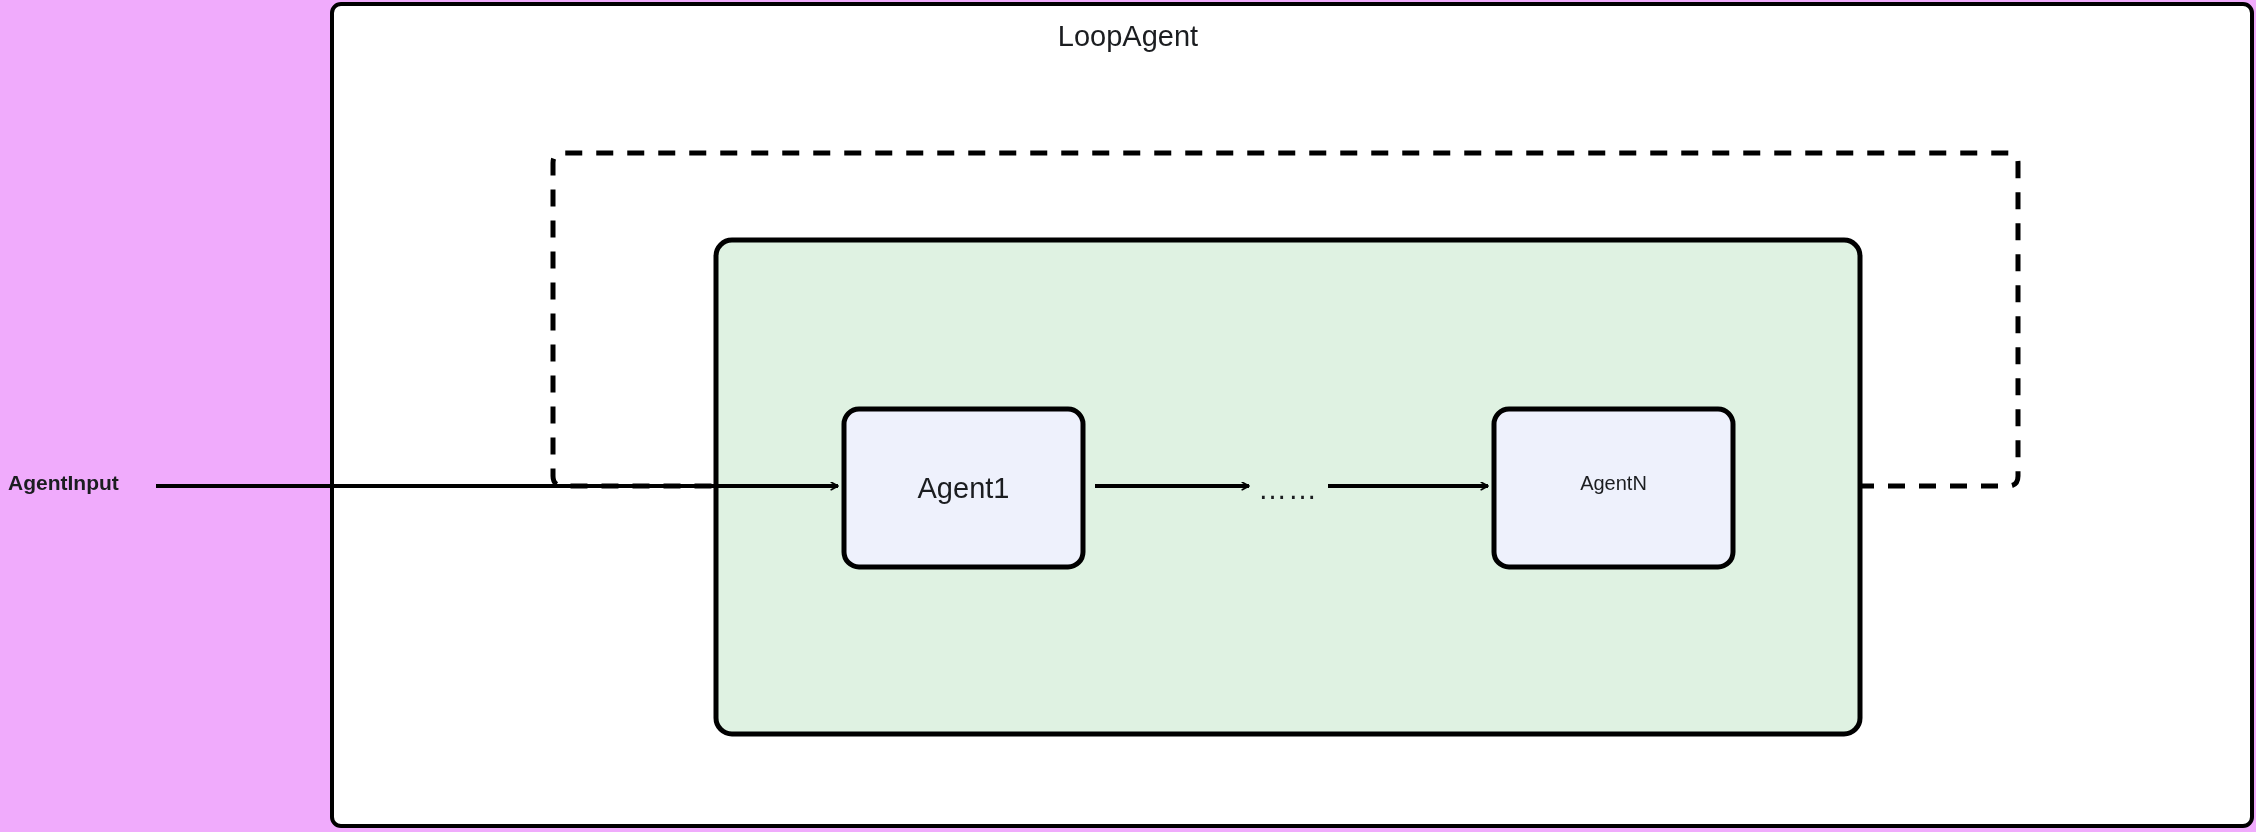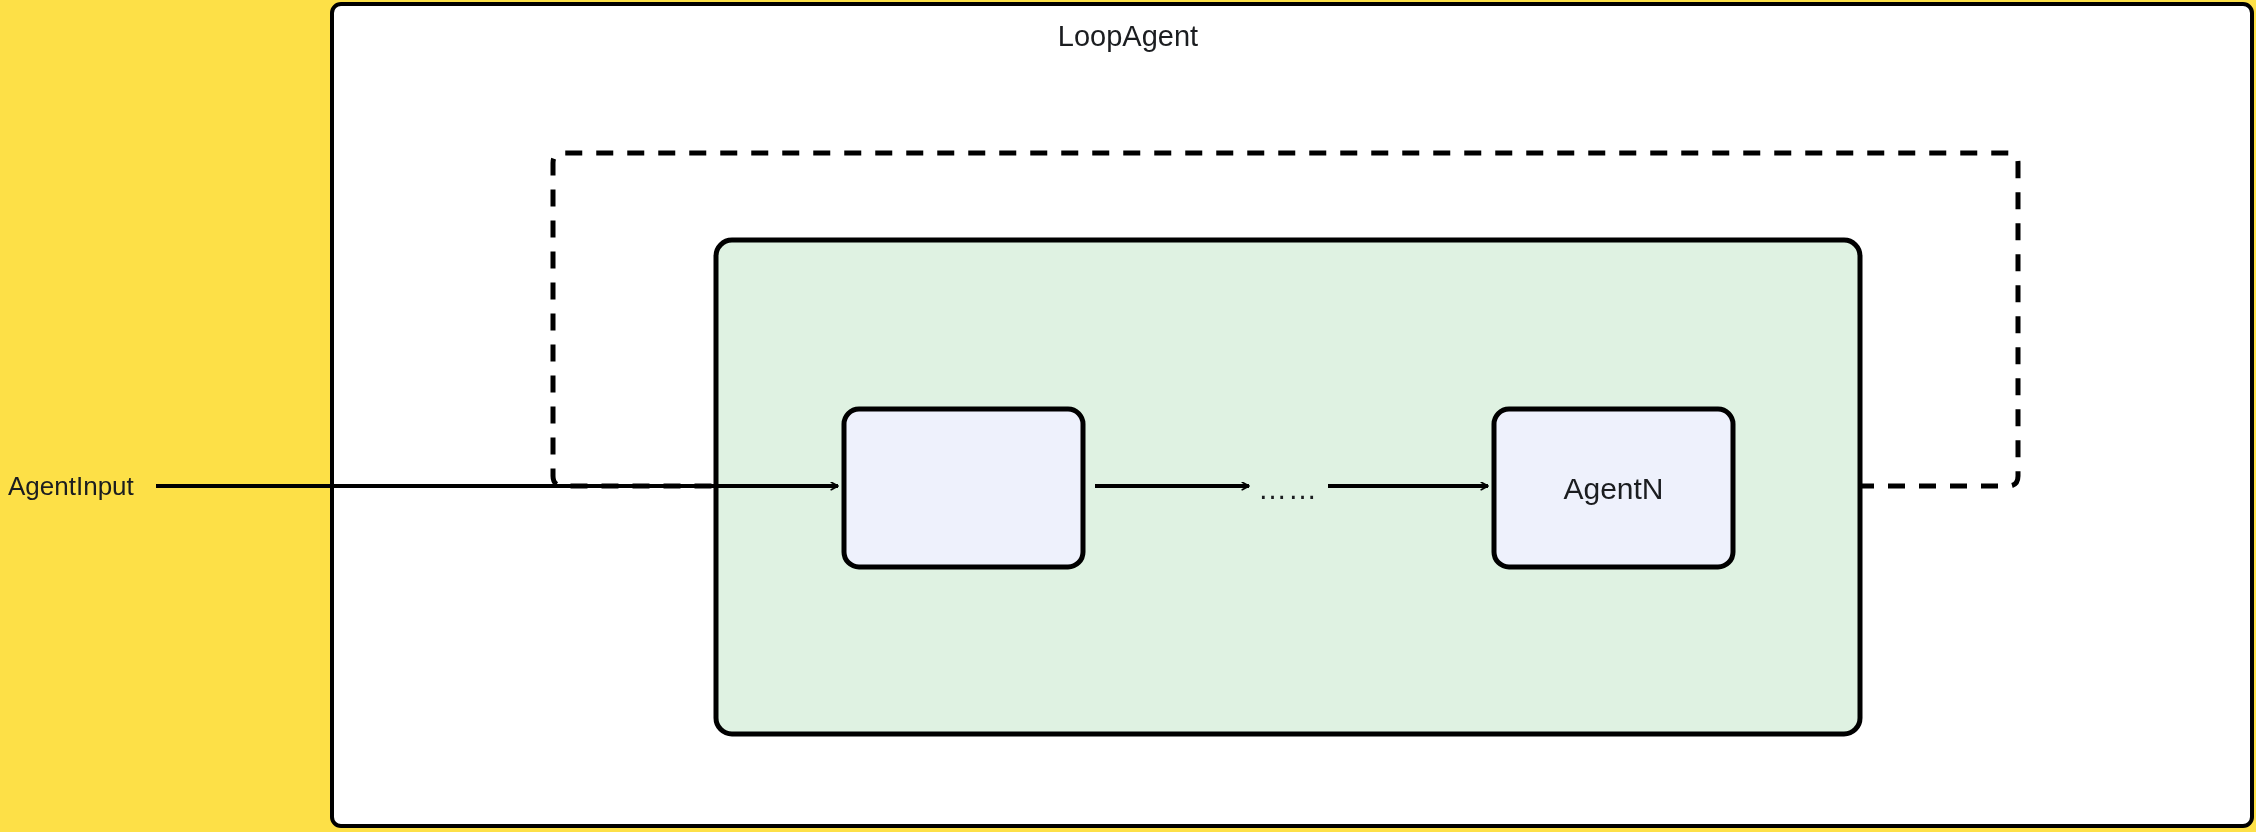--- a/index.html
+++ b/index.html
@@ -8,21 +8,21 @@
     background: #ffffff;
   }
   body {
     font-family: "Liberation Sans", sans-serif;
     color: #1c1c1c;
   }
   #canvas {
     position: relative;
     width: 2256px;
     height: 832px;
-    background: #fde047;
+    background: #f0abfc;
     overflow: hidden;
   }
   #diagram-svg {
     position: absolute;
     left: 0;
     top: 0;
     width: 2256px;
     height: 832px;
   }
   .lbl {
@@ -46,25 +46,26 @@
   #label-agent1 {
     left: 844px; top: 472px;
     width: 239px;
     text-align: center;
     font-size: 29px;
   }
   #label-agentn {
     left: 1494px; top: 472px;
     width: 239px;
     text-align: center;
-    font-size: 30px;
+    font-size: 20px;
   }
   #label-agentinput {
     left: 8px; top: 471px;
-    font-size: 26px;
+    font-size: 21px;
+    font-weight: bold;
   }
   #label-ellipsis {
     left: 1258px; top: 473px;
     font-size: 29px;
     letter-spacing: 1px;
   }
 </style>
 </head>
 <body>
 
@@ -91,20 +92,21 @@
     <line x1="1095" y1="486" x2="1249" y2="486" stroke="#000000" stroke-width="4" marker-end="url(#arrowhead)"></line>
 
     <line x1="1328" y1="486" x2="1488" y2="486" stroke="#000000" stroke-width="4" marker-end="url(#arrowhead)"></line>
 
     <rect x="1494" y="409" width="239" height="158" rx="15" ry="15" fill="#eef1fc" stroke="#000000" stroke-width="5"></rect>
   </svg>
 
   <div class="lbl" id="label-loopagent">LoopAgent</div>
 
 
+  <div class="lbl" id="label-agent1">Agent1</div>
 
   <div class="lbl" id="label-agentn">AgentN</div>
 
   <div class="lbl" id="label-agentinput">AgentInput</div>
 
   <div class="lbl" id="label-ellipsis">……</div>
 
 </div>
 
 </body></html>

